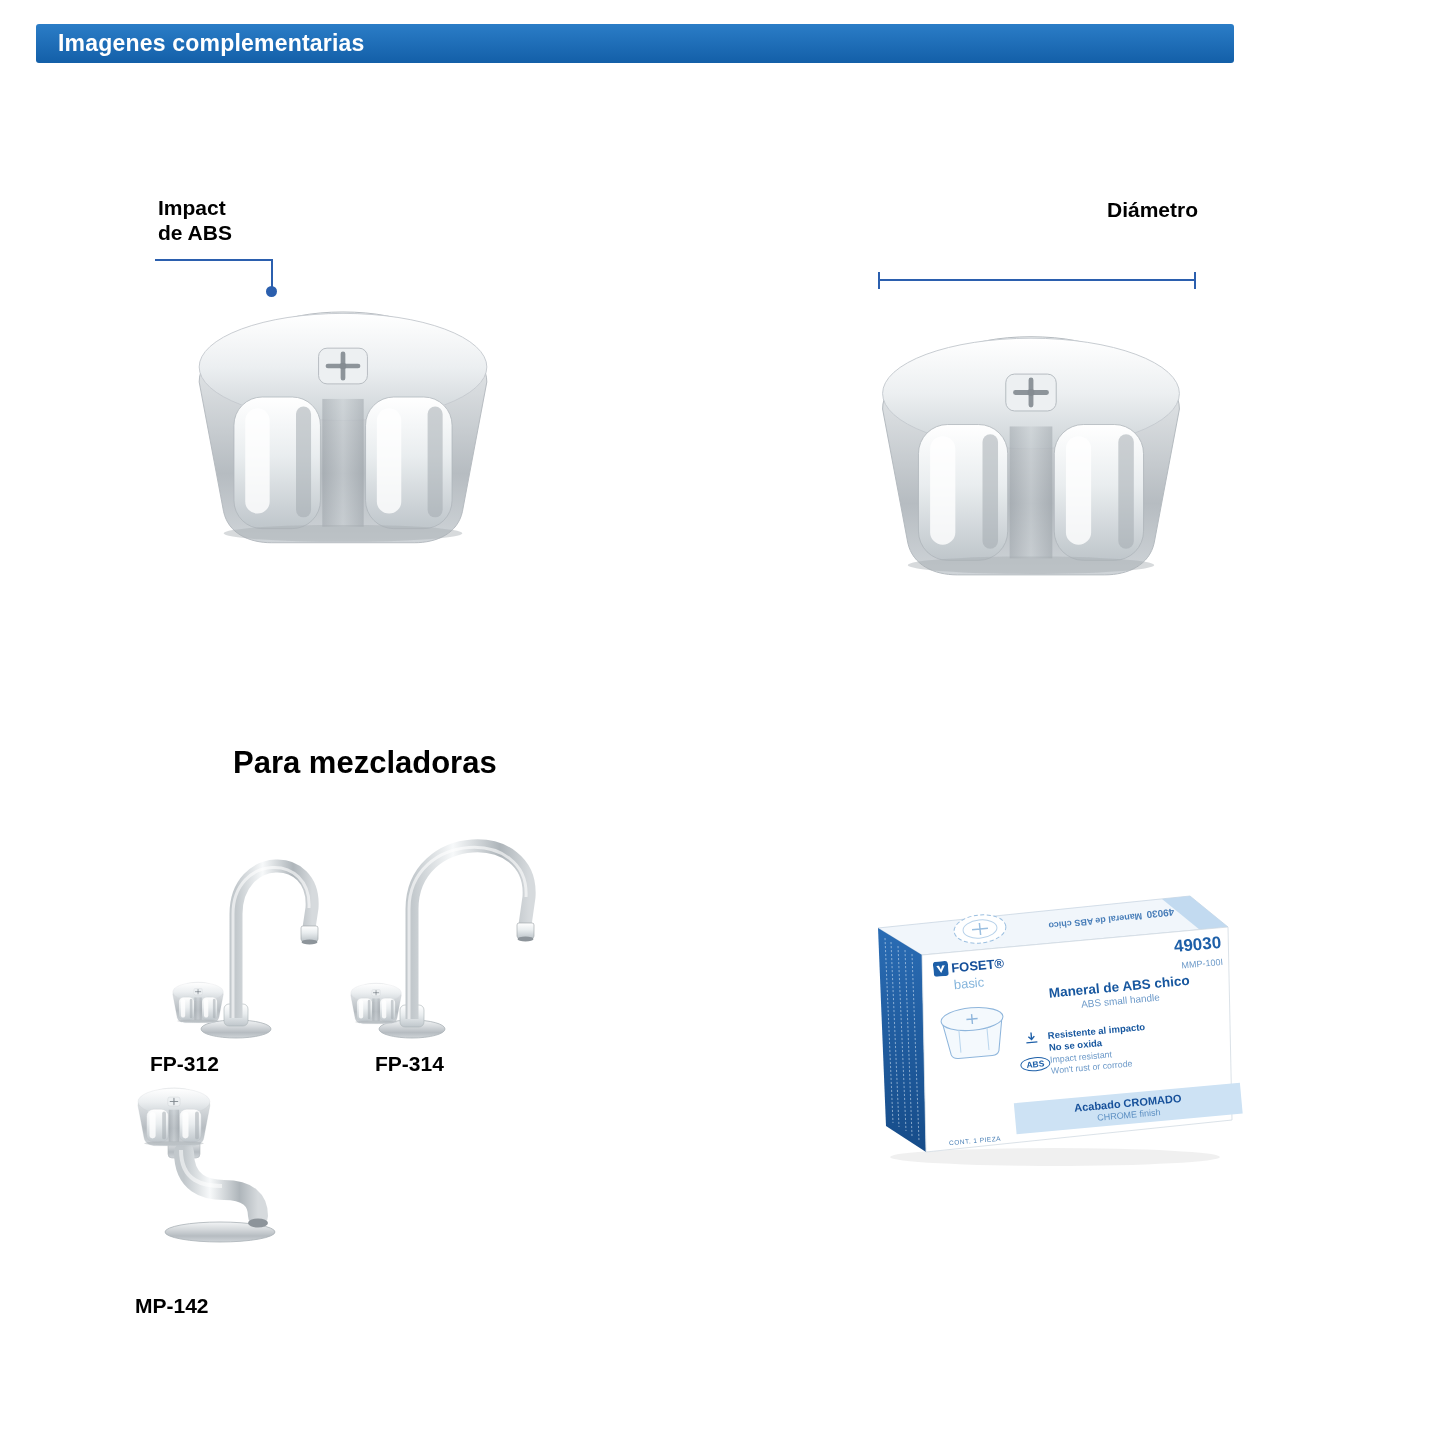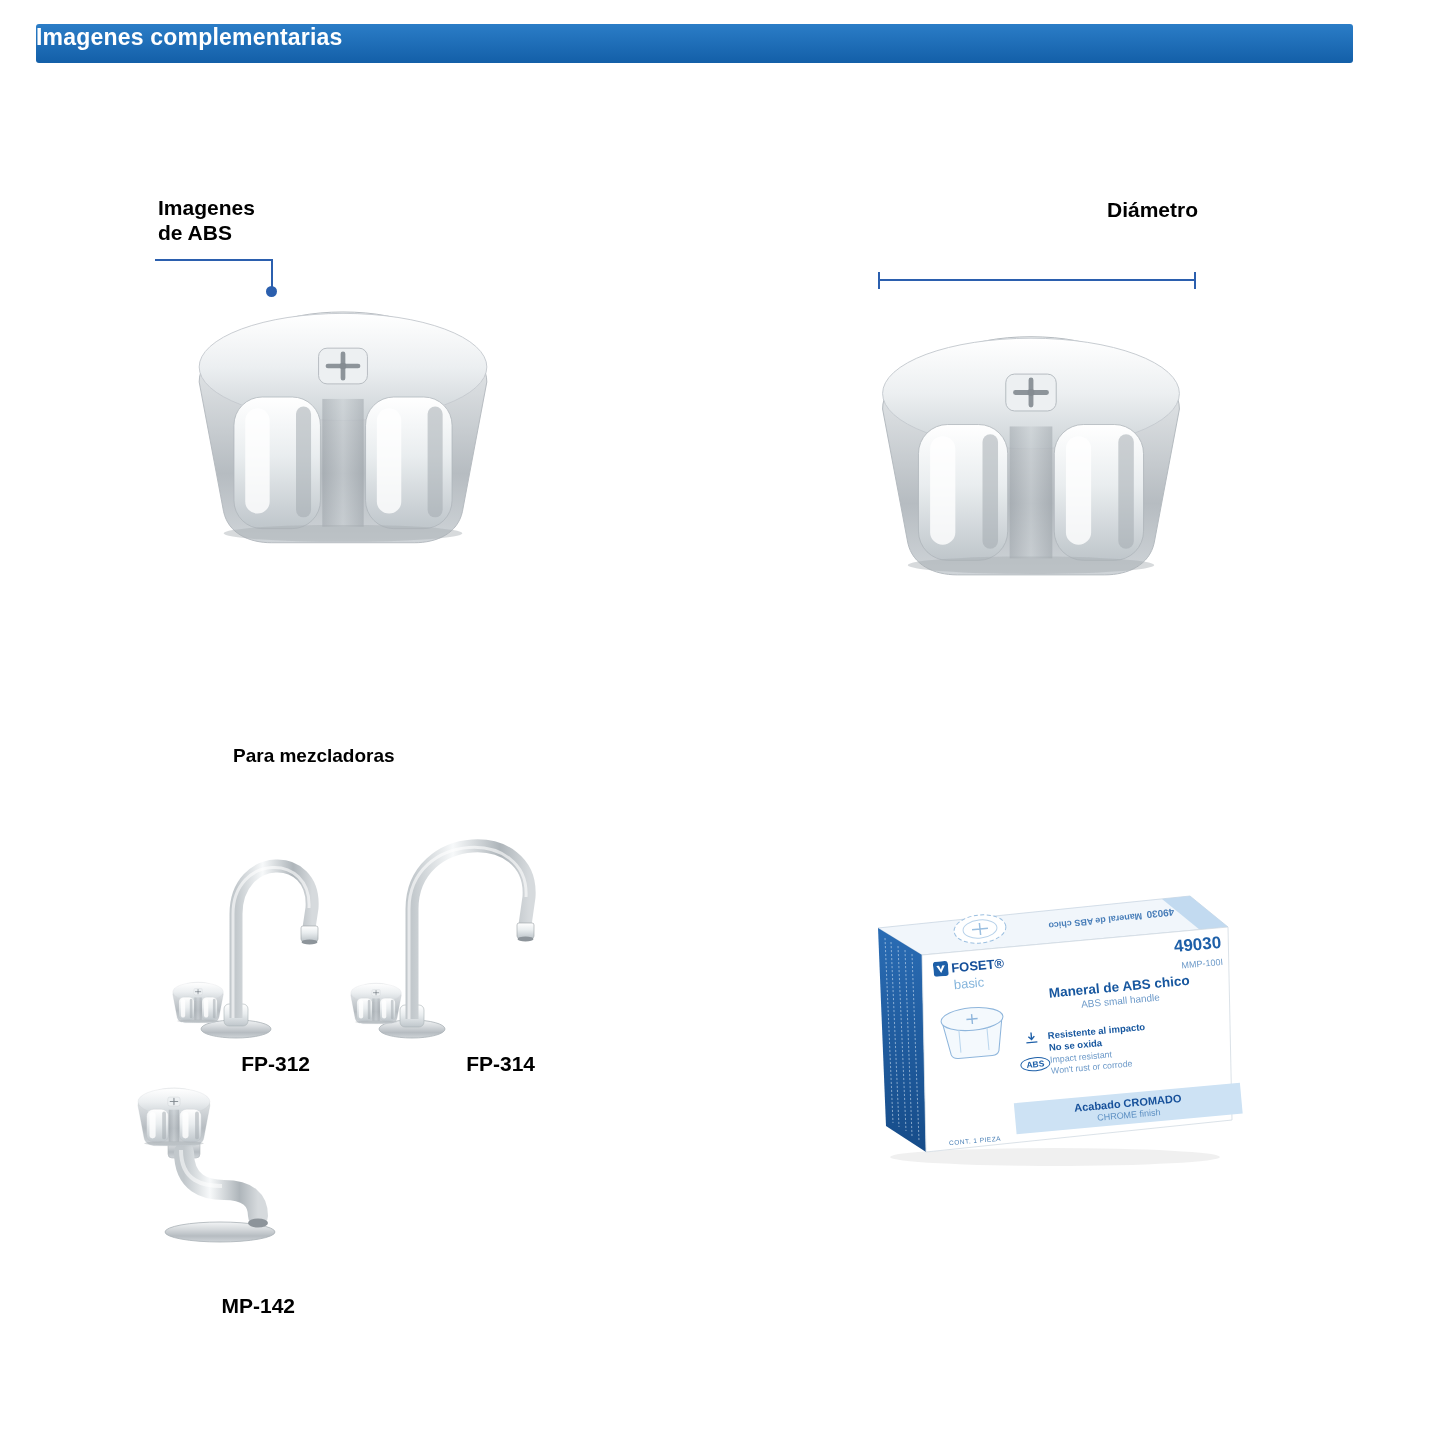--- a/index.html
+++ b/index.html
@@ -2,50 +2,50 @@
 <html><head>
 <meta charset="utf-8">
 <style>
   html,body{margin:0;padding:0;background:#fff;}
   .page{
     position:relative;width:1445px;height:1445px;background:#ffffff;overflow:hidden;
     font-family:"Liberation Sans", sans-serif;color:#000;
   }
   
   .header-bar{
-    position:absolute;left:36px;top:24px;width:1317px;height:39px;
+    position:absolute;left:36px;top:24px;width:1198px;height:39px;
     background:linear-gradient(#2b7dc7,#135fa8);
-    border-radius:3px;display:flex;align-items:flex-start;box-sizing:border-box;
+    border-radius:3px;display:flex;align-items:center;padding-left:22px;box-sizing:border-box;
   }
   .header-bar .title{color:#fff;font-size:23px;font-weight:bold;letter-spacing:.2px;}
 
   
   .callout-label{position:absolute;left:158px;top:196px;font-size:21px;font-weight:bold;line-height:1.18;}
   .callout-h{position:absolute;left:155px;top:259px;width:118px;height:2px;background:#2b5fae;}
   .callout-v{position:absolute;left:271px;top:259px;width:2px;height:30px;background:#2b5fae;}
   .callout-dot{position:absolute;left:266px;top:286px;width:11px;height:11px;border-radius:50%;background:#2b5fae;}
 
   
   .diam-label{position:absolute;left:880px;top:196px;width:318px;text-align:right;font-size:21px;font-weight:bold;line-height:1.3;}
   .dim{position:absolute;left:878px;top:272px;width:318px;height:17px;}
   .dim-line{position:absolute;left:0;right:0;top:7px;height:2px;background:#2b5fae;}
   .dim-tick-l{position:absolute;left:0;top:0;width:2px;height:17px;background:#2b5fae;}
   .dim-tick-r{position:absolute;right:0;top:0;width:2px;height:17px;background:#2b5fae;}
 
   .img{position:absolute;}
   .knob-a{left:183px;top:288px;width:320px;height:282px;}
   .knob-b{left:866px;top:312px;width:330px;height:291px;}
 
-  .section-title{position:absolute;left:233px;top:745px;font-size:19px;font-weight:bold;}
+  .section-title{position:absolute;left:233px;top:745px;font-size:31px;font-weight:bold;}
 
   .fp312{left:140px;top:798px;width:190px;height:250px;}
   .fp314{left:348px;top:793px;width:220px;height:255px;}
   .mp142{left:118px;top:1082px;width:190px;height:170px;}
 
-  .p-label{position:absolute;font-size:21px;font-weight:bold;text-align:right;width:160px;}
+  .p-label{position:absolute;font-size:21px;font-weight:bold;text-align:left;width:160px;}
   .lab-fp312{left:150px;top:1052px;}
   .lab-fp314{left:375px;top:1052px;}
   .lab-mp142{left:135px;top:1252px;margin-top:42px;}
 
   
   .box-shell{left:860px;top:880px;width:380px;height:290px;}
   .box-front{
     position:absolute;left:922px;top:955px;width:307px;height:196px;
     transform:rotate(-5.2deg);transform-origin:top left;
   }
@@ -129,21 +129,21 @@
   </defs>
 </svg>
 
 <div class="page">
 
   <div class="header-bar">
     <span class="title">Imagenes complementarias</span>
   </div>
 
   <div class="callout-label">
-    <div>Imagenes</div>
+    <div>Impact</div>
     <div>de ABS</div>
   </div>
   <div class="callout-h"></div>
   <div class="callout-v"></div>
   <div class="callout-dot"></div>
 
   <div class="diam-label">
     <div>Diámetro</div>
   </div>
   <div class="dim">

